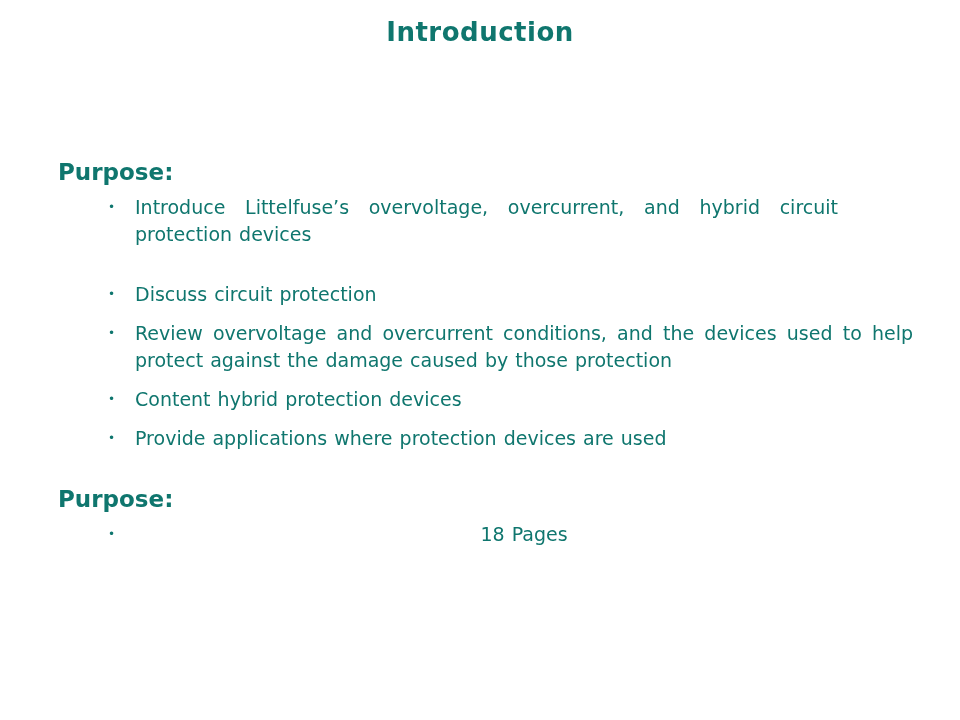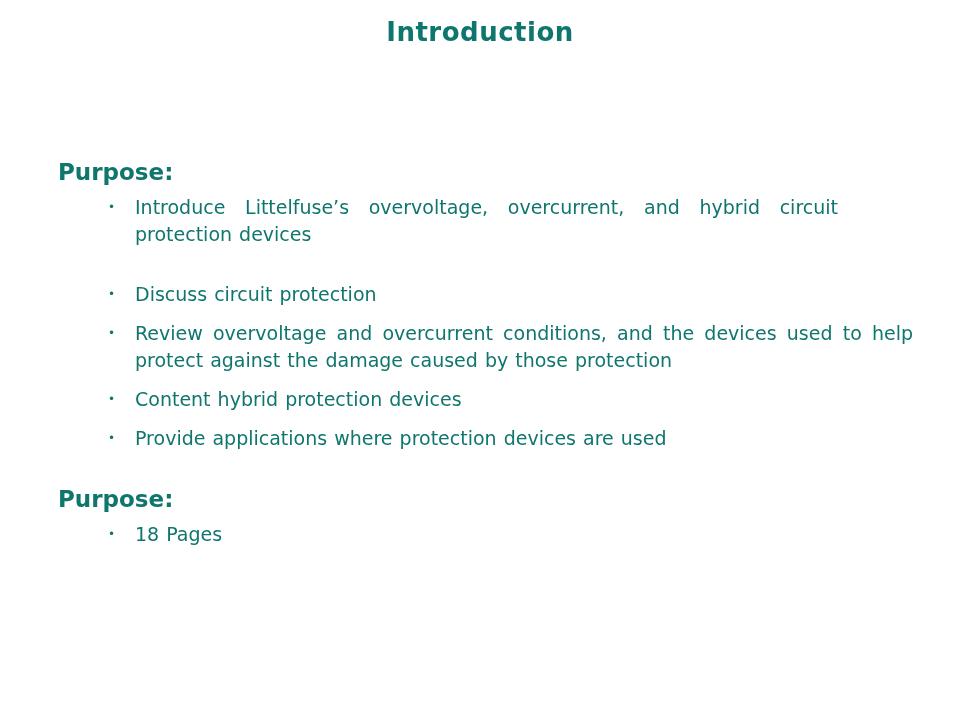--- a/index.html
+++ b/index.html
@@ -54,21 +54,21 @@
     top: 0;
     font-size: 12px;
     line-height: 27px;
   }
   .li-text {
     display: block;
     text-align: justify;
   }
   .sec-purpose .li-text   { max-width: 703px; }
   .sec-objectives .li-text{ max-width: 778px; margin-top: 12px; }
-  .sec-content .li-text   { max-width: 778px; text-align: left; }
+  .sec-content .li-text   { max-width: 778px; text-align: center; }
 </style>
 </head>
 <body>
 
 <div class="slide">
   <h1 class="slide-title">Introduction</h1>
 
   <div class="slide-body">
 
     <section class="section sec-purpose">

